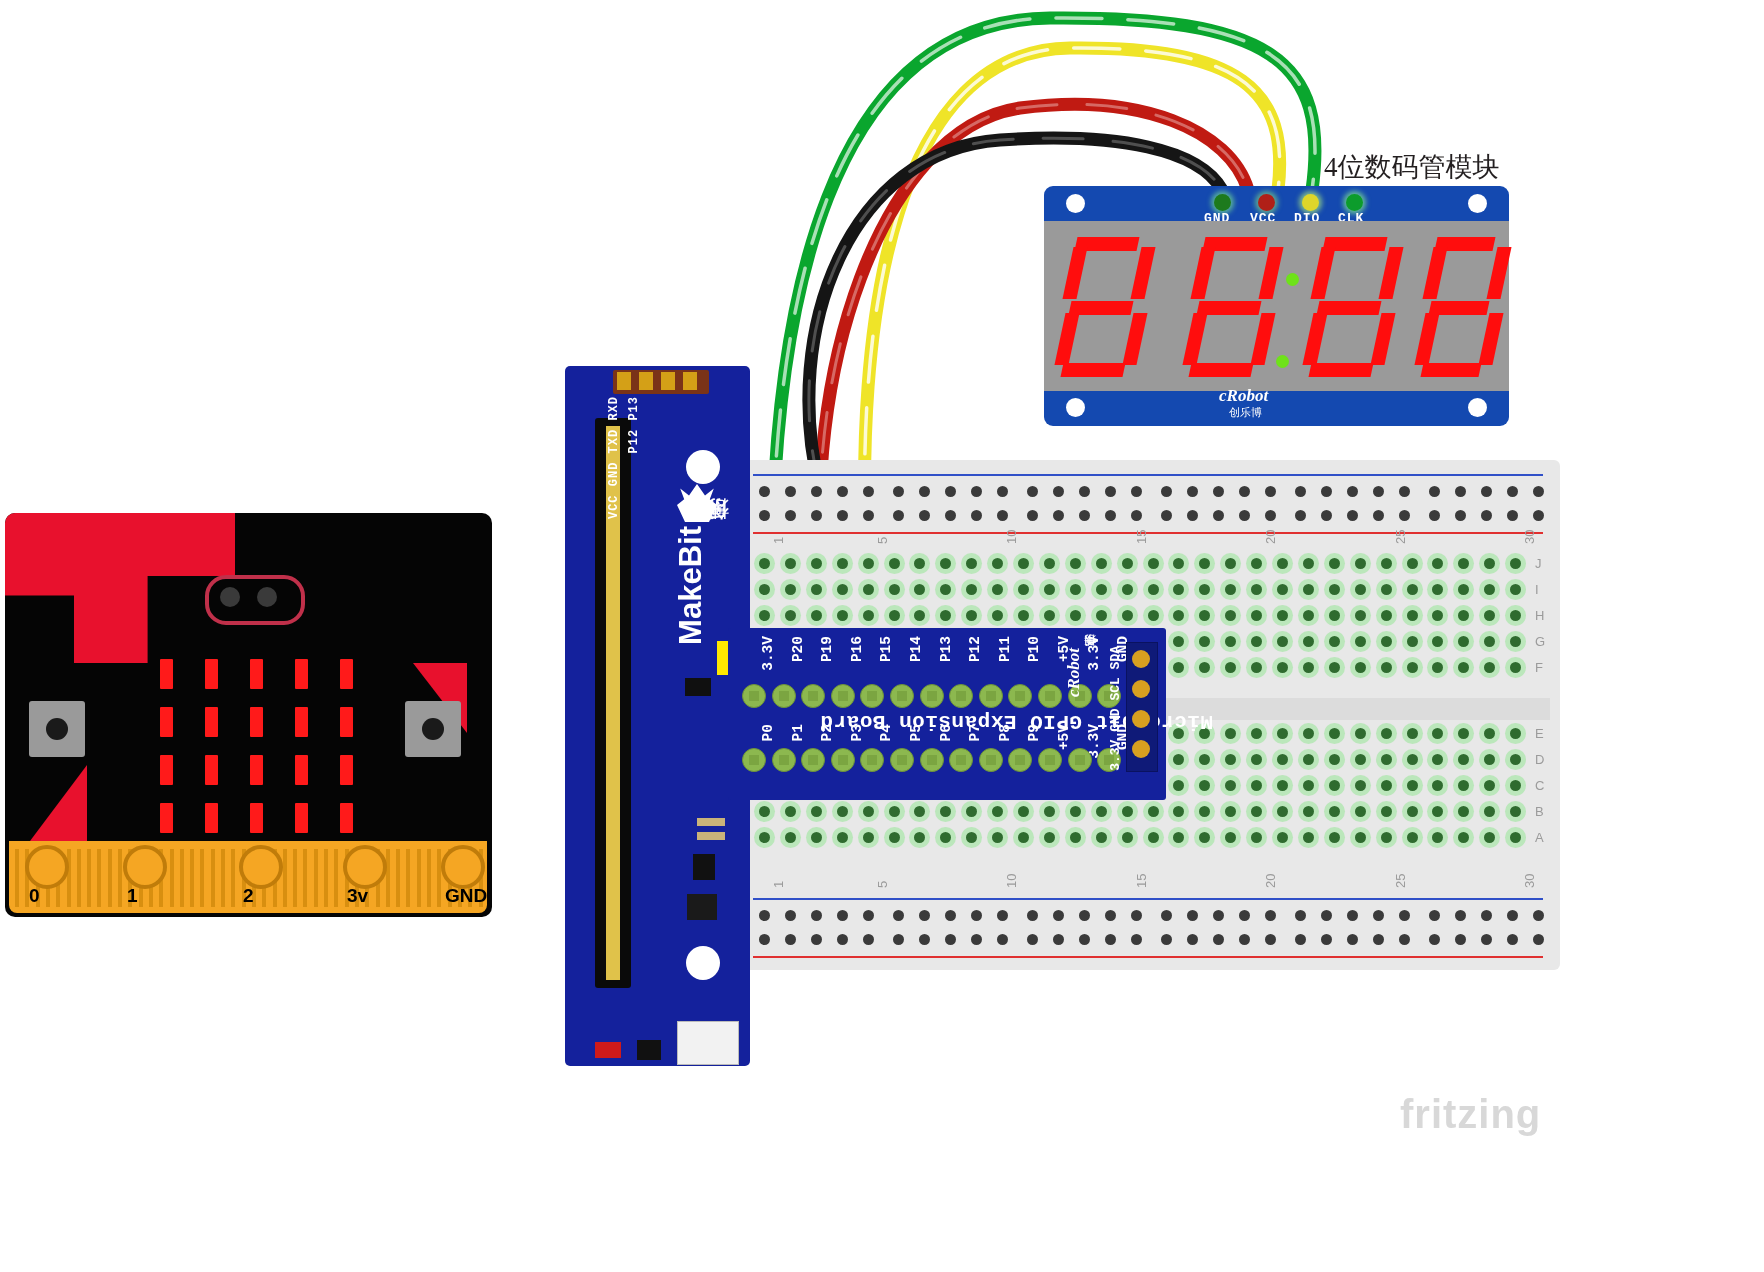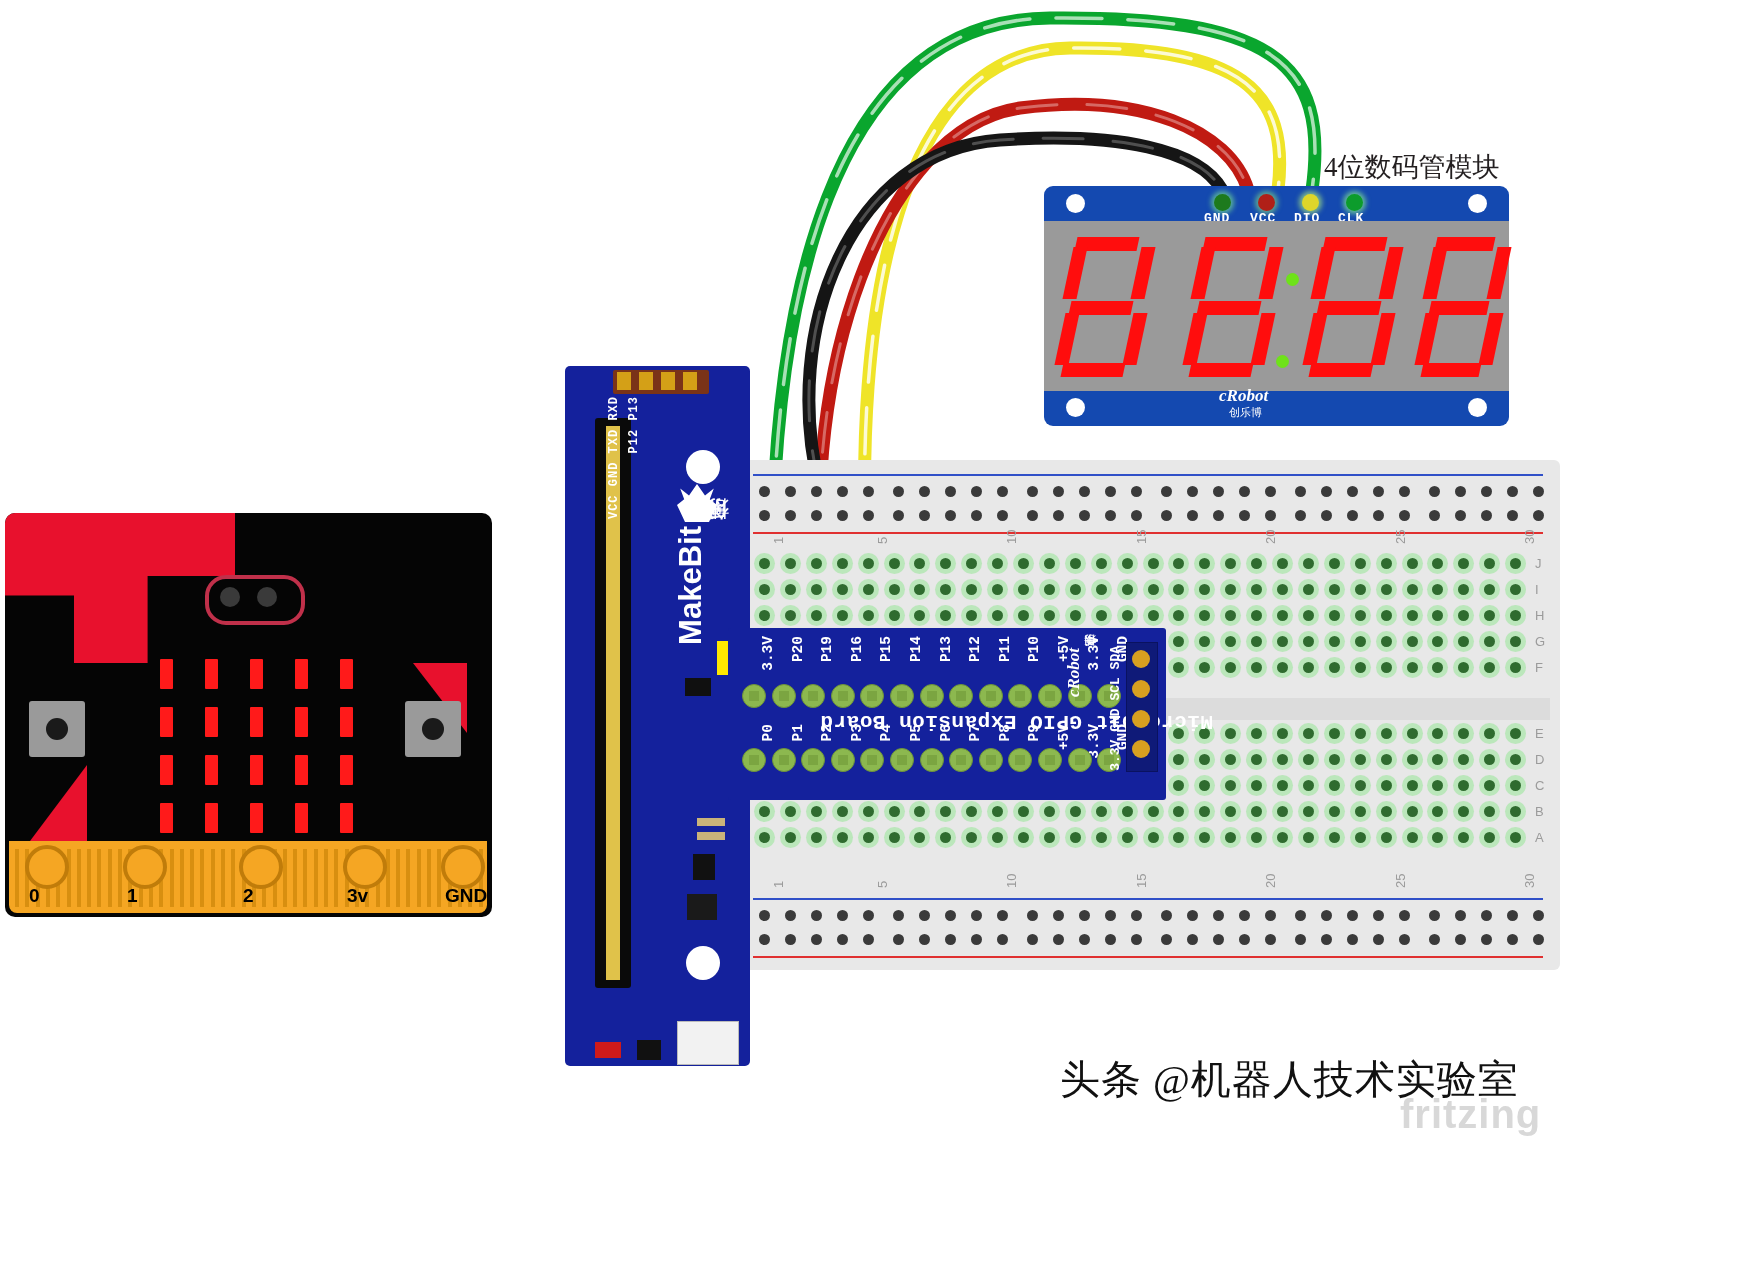--- a/index.html
+++ b/index.html
@@ -880,16 +880,15 @@
         <div class="mb-padlbl" style="left: 122px; top: 372px;">1</div>
         <div style="position: absolute; left: 234px; top: 332px; width: 36px; height: 36px; border-radius: 50%; background: rgb(245, 166, 35); border: 4px solid rgb(192, 124, 10);"></div>
         <div class="mb-padlbl" style="left: 238px; top: 372px;">2</div>
         <div style="position: absolute; left: 338px; top: 332px; width: 36px; height: 36px; border-radius: 50%; background: rgb(245, 166, 35); border: 4px solid rgb(192, 124, 10);"></div>
         <div class="mb-padlbl" style="left: 342px; top: 372px;">3v</div>
         <div style="position: absolute; left: 436px; top: 332px; width: 36px; height: 36px; border-radius: 50%; background: rgb(245, 166, 35); border: 4px solid rgb(192, 124, 10);"></div>
         <div class="mb-padlbl" style="left: 440px; top: 372px;">GND</div>
       </div>
   </div>
 
-  <div class="lbl cn" id="watermark">头条 @机器人技术实验室</div>
   <div class="lbl" id="fritzing">fritzing</div>
 
 </div>
 
 </body></html>

